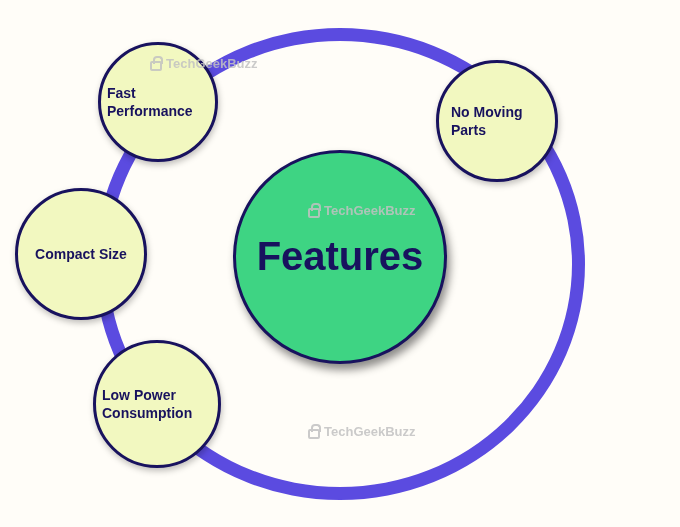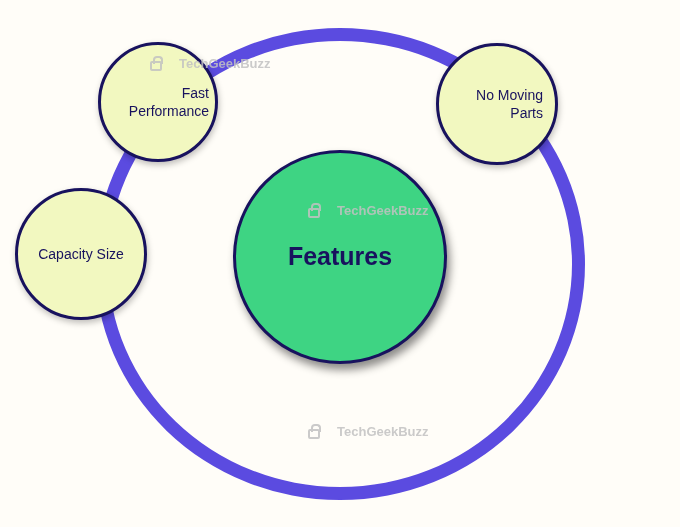--- a/index.html
+++ b/index.html
@@ -40,54 +40,54 @@
     border-radius:50%;
     display:flex;
     flex-direction:column;
     align-items:center;
     justify-content:center;
     box-shadow:3px 6px 9px rgba(0,0,0,0.45);
   }
   .center-title{
     color:var(--text);
     font-weight:bold;
-    font-size:25px;
+    font-size:40px;
     line-height:1.18;
     text-align:center;
   }
   .node{
     position:absolute;
     background:var(--node-fill);
     border:3px solid var(--outline);
     border-radius:50%;
     display:flex;
     align-items:center;
     justify-content:center;
-    text-align:right;
+    text-align:left;
     color:var(--text);
-    font-weight:normal;
+    font-weight:bold;
     font-size:14px;
     line-height:1.3;
     padding:6px;
     box-shadow:1px 3px 6px rgba(0,0,0,0.25);
   }
   .node .lbl{display:inline-block;}
   .n-fast{left:98px;  top:42px;  width:120px; height:120px;}
-  .n-nomoving{left:436px; top:43px; width:122px; height:122px;}
+  .n-nomoving{left:436px; top:60px; width:122px; height:122px;}
   .n-compact{left:15px; top:188px; width:132px; height:132px;}
   .n-lower{left:509px; top:190px; width:127px; height:127px;}
   .n-lowpower{left:93px; top:340px; width:128px; height:128px;}
   .n-expensive{left:437px; top:348px; width:120px; height:120px;}
   .w90{max-width:92px;}
   .w70{max-width:72px;}
   .wm{
     position:absolute;
     display:flex;
     align-items:center;
-    gap:17px;
+    gap:4px;
     color:var(--watermark);
     font-size:13px;
     font-weight:bold;
     opacity:0.85;
     pointer-events:none;
     white-space:nowrap;
     padding-left:32px;
   }
   .wm-icon{
     width:12px; height:10px;
@@ -118,24 +118,27 @@
 
   <div class="node n-fast">
     <span class="lbl">Fast Performance</span>
   </div>
 
   <div class="node n-nomoving">
     <span class="lbl w90">No Moving Parts</span>
   </div>
 
   <div class="node n-compact">
-    <span class="lbl">Capacity Size</span>
+    <span class="lbl">Compact Size</span>
   </div>
 
 
+  <div class="node n-lowpower">
+    <span class="lbl">Low Power Consumption</span>
+  </div>
 
 
   <div class="center-circle">
     <div class="center-title">
       <div>Features</div>
     </div>
   </div>
 
   <div class="wm wm-1">
     <span class="wm-icon"></span>

